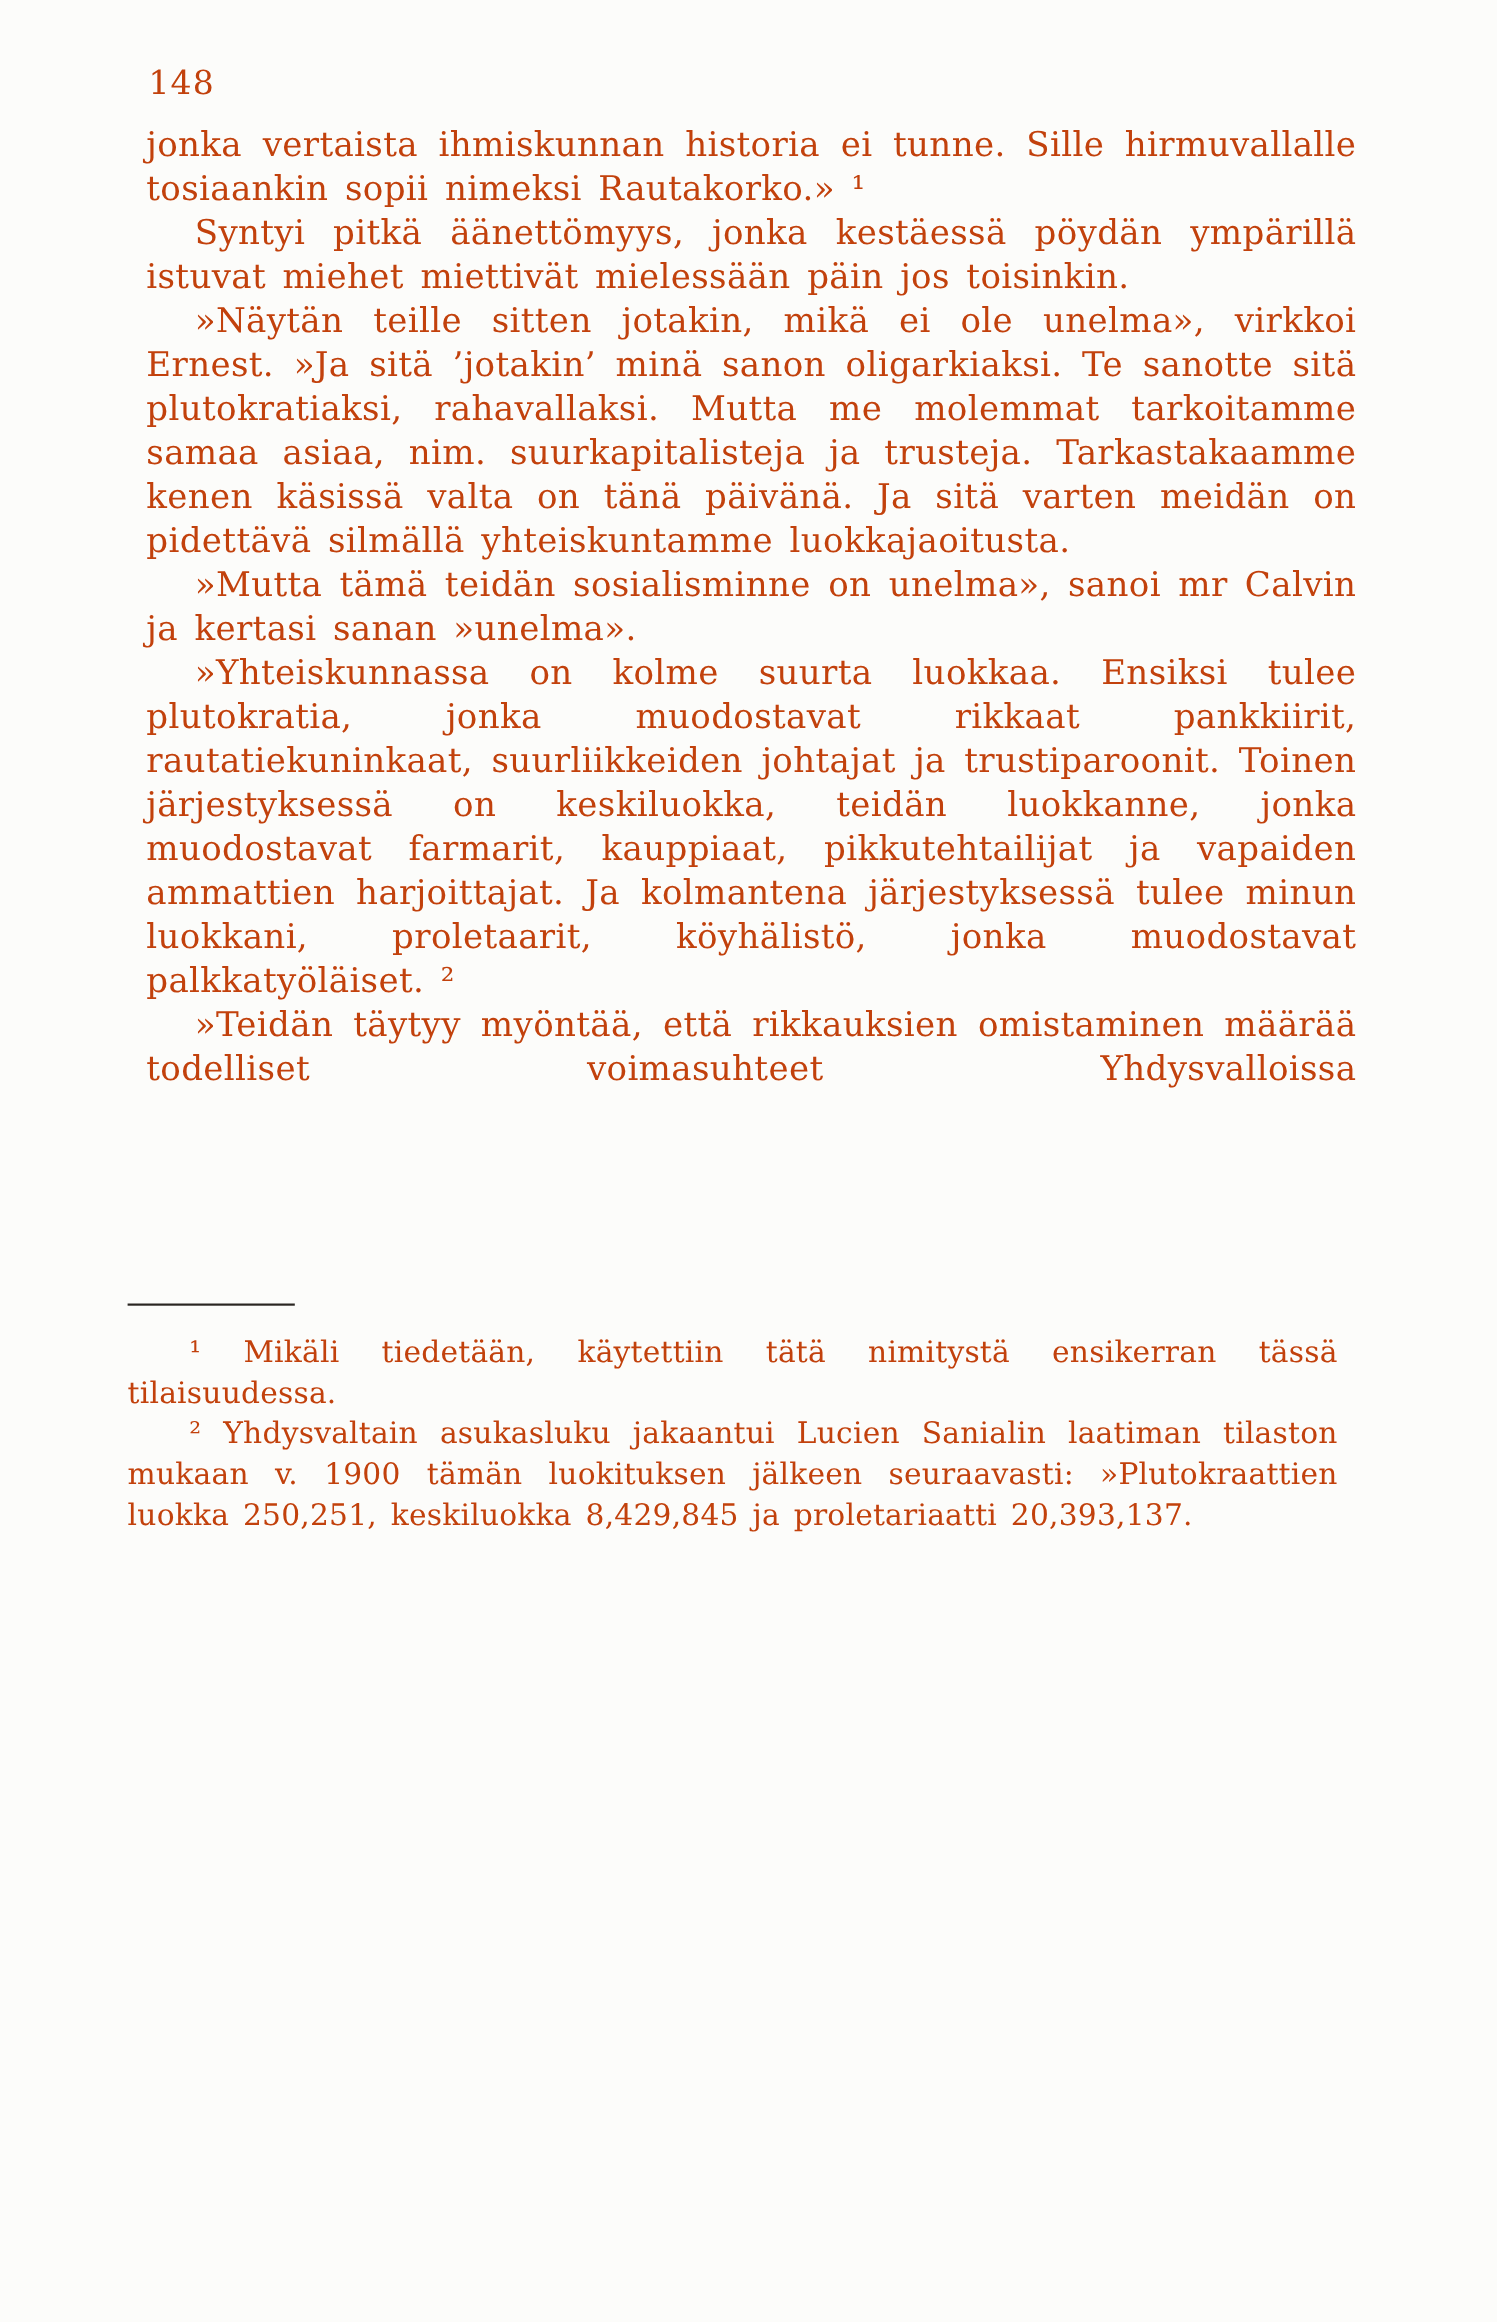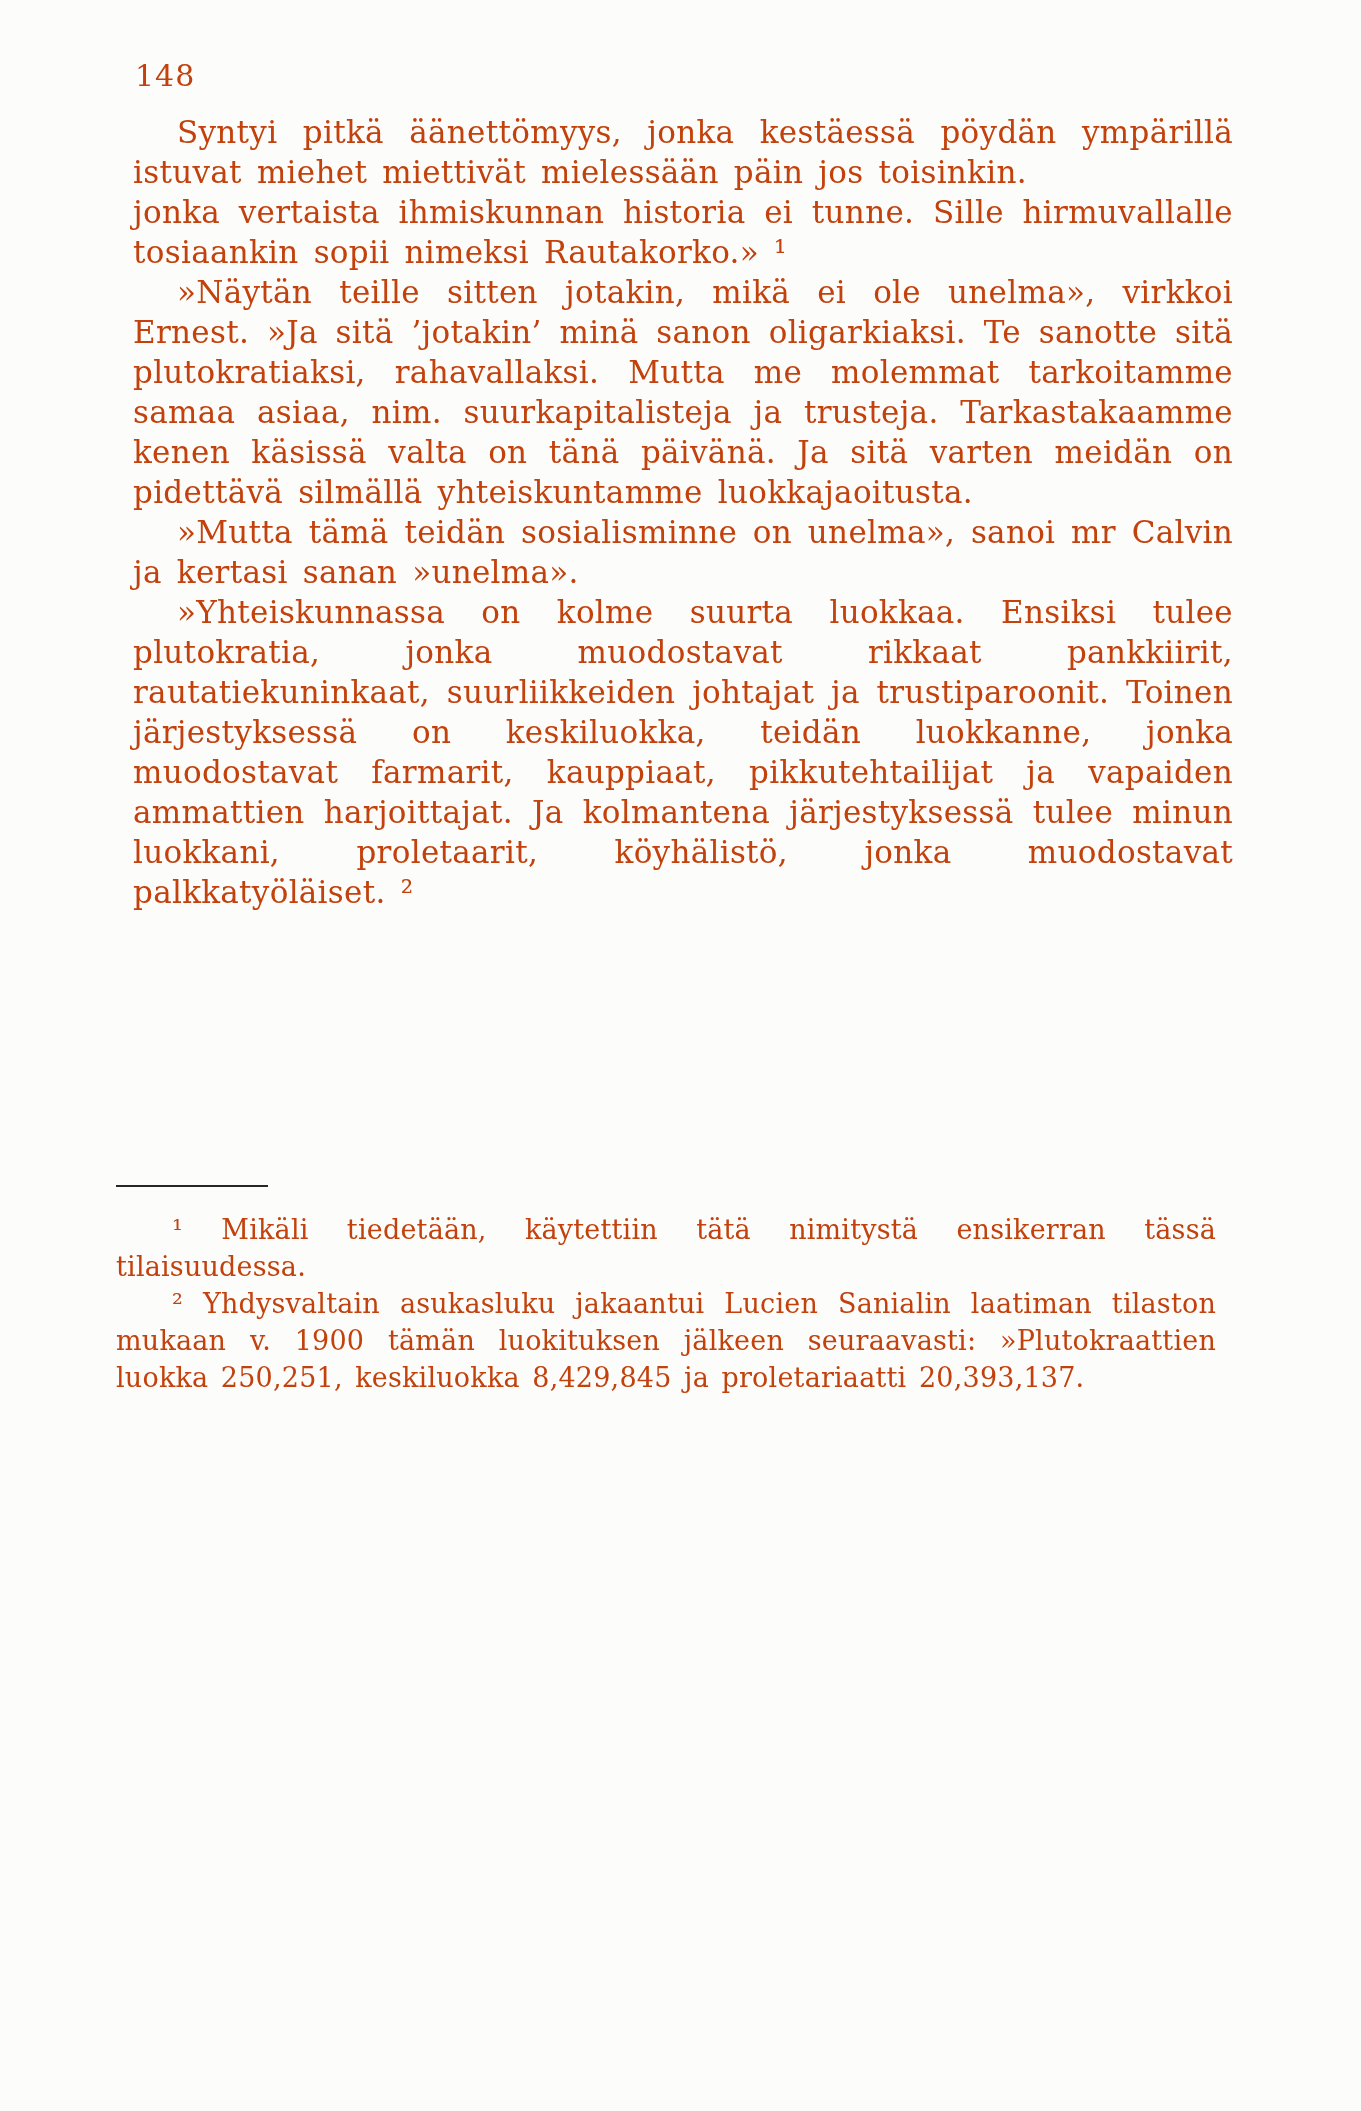--- a/index.html
+++ b/index.html
@@ -68,25 +68,26 @@
   }
 </style>
 </head>
 <body>
 
 <div class="page">
 
   <div class="page-number">148</div>
 
   <div class="main-text">
+    <p class="para no-indent">jonka vertaista ihmiskunnan historia ei tunne. Sille hirmuvallalle tosiaankin sopii nimeksi Rautakorko.» ¹</p>
     <p class="para">Syntyi pitkä äänettömyys, jonka kestäessä pöydän ympärillä istuvat miehet miettivät mielessään päin jos toisinkin.</p>
-    <p class="para no-indent">jonka vertaista ihmiskunnan historia ei tunne. Sille hirmuvallalle tosiaankin sopii nimeksi Rautakorko.» ¹</p>
     <p class="para">»Näytän teille sitten jotakin, mikä ei ole unelma», virkkoi Ernest. »Ja sitä ’jotakin’ minä sanon oligarkiaksi. Te sanotte sitä plutokratiaksi, rahavallaksi. Mutta me molemmat tarkoitamme samaa asiaa, nim. suurkapitalisteja ja trusteja. Tarkastakaamme kenen käsissä valta on tänä päivänä. Ja sitä varten meidän on pidettävä silmällä yhteiskuntamme luokkajaoitusta.</p>
     <p class="para">»Mutta tämä teidän sosialisminne on unelma», sanoi mr Calvin ja kertasi sanan »unelma».</p>
     <p class="para">»Yhteiskunnassa on kolme suurta luokkaa. Ensiksi tulee plutokratia, jonka muodostavat rikkaat pankkiirit, rautatiekuninkaat, suurliikkeiden johtajat ja trustiparoonit. Toinen järjestyksessä on keskiluokka, teidän luokkanne, jonka muodostavat farmarit, kauppiaat, pikkutehtailijat ja vapaiden ammattien harjoittajat. Ja kolmantena järjestyksessä tulee minun luokkani, proletaarit, köyhälistö, jonka muodostavat palkkatyöläiset. ²</p>
+    <p class="para continues">»Teidän täytyy myöntää, että rikkauksien omistaminen määrää todelliset voimasuhteet Yhdysvalloissa</p>
   </div>
 
   <div class="footnote-block">
     <div class="footnote-divider"></div>
     <p class="footnote">¹ Mikäli tiedetään, käytettiin tätä nimitystä ensikerran tässä tilaisuudessa.</p>
     <p class="footnote">² Yhdysvaltain asukasluku jakaantui Lucien Sanialin laatiman tilaston mukaan v. 1900 tämän luokituksen jälkeen seuraavasti: »Plutokraattien luokka 250,251, keskiluokka 8,429,845 ja proletariaatti 20,393,137.</p>
   </div>
 
 </div>
 

